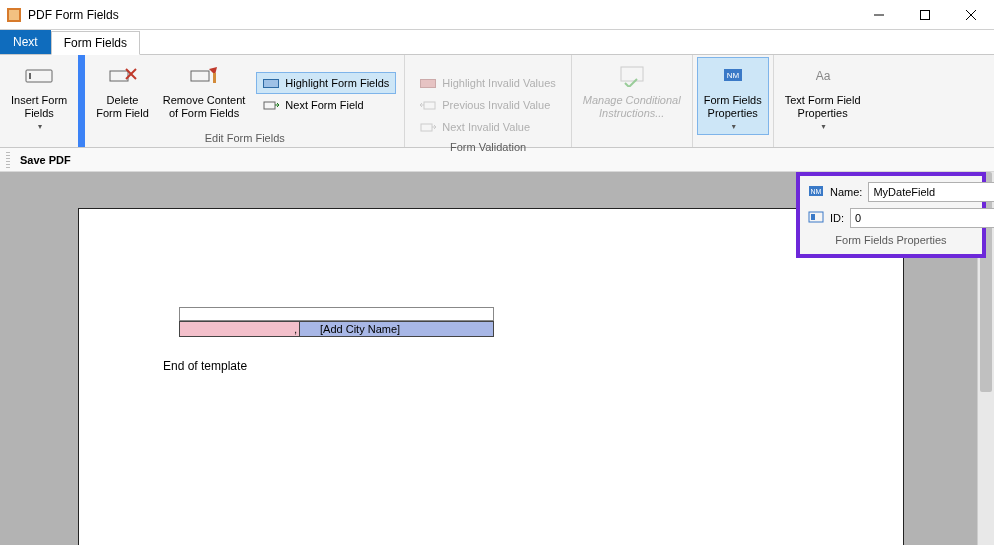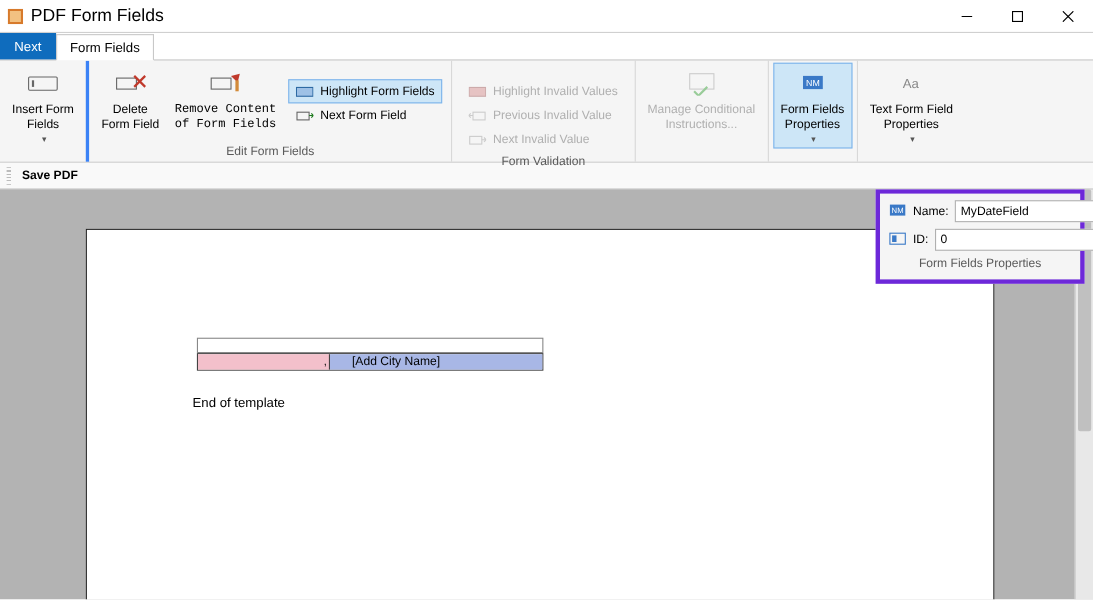--- a/index.html
+++ b/index.html
@@ -1,21 +1,21 @@
 <!DOCTYPE html>
 <html><head>
 <meta charset="utf-8">
 <style>
   * { box-sizing: border-box; margin: 0; padding: 0; font-family: "Segoe UI", Tahoma, sans-serif; }
   body { width: 994px; height: 545px; background: #fff; overflow: hidden; font-size: 12px; color: #000; }
 
   
   .titlebar { height: 30px; display: flex; align-items: center; padding: 0 0 0 6px; border-bottom: 1px solid #d0d0d0; }
   .titlebar .app-icon { width: 16px; height: 16px; margin-right: 6px; display:flex; align-items:center; justify-content:center; }
-  .titlebar .title { flex: 0 0 auto; font-size: 16px; }
+  .titlebar .title { flex: 0 0 auto; font-size: 12px; }
   .titlebar .spacer { flex: 1; }
   .titlebar .winbtn { width: 46px; height: 30px; display: flex; align-items: center; justify-content: center; color:#111; }
 
   
   .tabstrip { height: 24px; display: flex; align-items: stretch; background: #fff; }
   .tab { padding: 0 12px; display:flex; align-items:center; font-size: 12px; border: 1px solid transparent; cursor: default; }
   .tab.file { background: #0f6cbd; color: #fff; }
   .tab.active { background: #fff; border: 1px solid #c8c8c8; border-bottom-color: #fff; position: relative; top: 1px; }
   
   
@@ -41,21 +41,21 @@
   .savebtn { padding:2px 6px; font-size:11px;font-weight:bold; }
 
   
   .workspace { position: relative; height: calc(545px - 30px - 24px - 94px - 24px); background: #b3b3b3; overflow:hidden; }
   .page { position:absolute; left:78px; top:36px; width:826px; height:600px; background:#fff; border:1px solid #222; }
   .field-row { position:absolute; left:100px; top:98px; width:315px; }
   .field-row .box { height:14px; border:1px solid #888; background:#fff; }
   .field-row .hl { height:16px; border:1px solid #444; display:flex; }
   .field-row .hl .pink { width:120px; background:#f3c0cb; border-right:1px solid #444; font-size:10px; display:flex; align-items:center; justify-content:flex-end; padding-right:2px; }
   .field-row .hl .blue { flex:1; background:#a8b7e6; font-size:11px; display:flex; align-items:center; padding-left:20px; }
-  .endtxt { position:absolute; left:96px; top:150px; font-size:12px; }
+  .endtxt { position:absolute; left:84px; top:150px; font-size:12px; }
   .vscroll { position:absolute; right:0; top:0; bottom:0; width:17px; background:#e8e8e8; border-left:1px solid #ccc; }
   .vscroll .thumb { position:absolute; top:0; left:2px; right:2px; height:220px; background:#c0c0c0; border-radius:2px; }
 
   
   .proppanel { position:absolute; right:8px; top:0; width:190px; background:#f5f5f5; border:4px solid #6d28d9; padding:6px 8px 8px 8px; font-size:11px; z-index:10; }
   .proppanel .prow { display:flex; align-items:center; gap:6px; margin-bottom:6px; }
   .proppanel .picon { width:16px; height:16px; display:flex; align-items:center; justify-content:center; }
   .proppanel .plabel { width:38px; }
   .proppanel input { flex:1; height:20px; border:1px solid #b0b0b0; padding:0 4px; font-size:11px; background:#fff; }
   .proppanel .ptitle { text-align:center; color:#5a5a5a; margin-top:6px; }
@@ -92,21 +92,21 @@
   </div>
 </div>
 
 <div class="tabstrip">
   <div class="tab file">Next</div>
   <div class="tab active">Form Fields</div>
 </div>
 
 <div class="ribbon">
 
-  <div class="rgroup" style="border-right:3px solid #3b82f6;">
+  <div class="rgroup" style="border-right:7px solid #3b82f6;">
     <div class="items">
       <div class="bigbtn">
         <div class="icon">
           <svg width="28" height="20">
               <rect x="1" y="4" width="26" height="12" rx="1" fill="none" stroke="#666"></rect>
               <rect x="4" y="7" width="2" height="6" fill="#666"></rect>
             </svg>
         </div>
         <span class="lbl" style="white-space:pre-line;">Insert Form
 Fields</span>
@@ -130,21 +130,21 @@
 Form Field</span>
       </div>
       <div class="bigbtn">
         <div class="icon">
           <svg width="30" height="22">
               <rect x="2" y="6" width="18" height="10" fill="none" stroke="#666"></rect>
               <path d="M20 4 L28 2 L26 10 Z" fill="#c0392b"></path>
               <rect x="24" y="8" width="3" height="10" fill="#d38b3a"></rect>
             </svg>
         </div>
-        <span class="lbl" style="white-space:pre-line;font-family:Liberation Mono, monospace;">Remove Content
+        <span class="lbl" style="white-space:pre-line;">Remove Content
 of Form Fields</span>
       </div>
       <div class="smallcol">
         <div class="smallbtn active">
           <div class="sicon">
             <svg width="16" height="12">
                 <rect x="0.5" y="2.5" width="15" height="8" fill="#9ec1e6" stroke="#2d6aa3"></rect>
               </svg>
           </div>
           <span>Highlight Form Fields</span>
@@ -199,21 +199,21 @@
 
   <div class="rgroup">
     <div class="items">
       <div class="bigbtn disabled">
         <div class="icon">
           <svg width="30" height="22">
               <rect x="4" y="2" width="22" height="14" fill="none" stroke="#ccc"></rect>
               <path d="M8 18 L12 22 L20 14" fill="none" stroke="#9c9" stroke-width="2"></path>
             </svg>
         </div>
-        <span class="lbl" style="white-space:pre-line;">Manage Conditional
+        <span class="lbl" style="white-space:pre-line;font-style:italic;">Manage Conditional
 Instructions...</span>
       </div>
     </div>
     <div class="glabel">&nbsp;</div>
   </div>
 
   <div class="rgroup">
     <div class="items">
       <div class="bigbtn active">
         <div class="icon">

